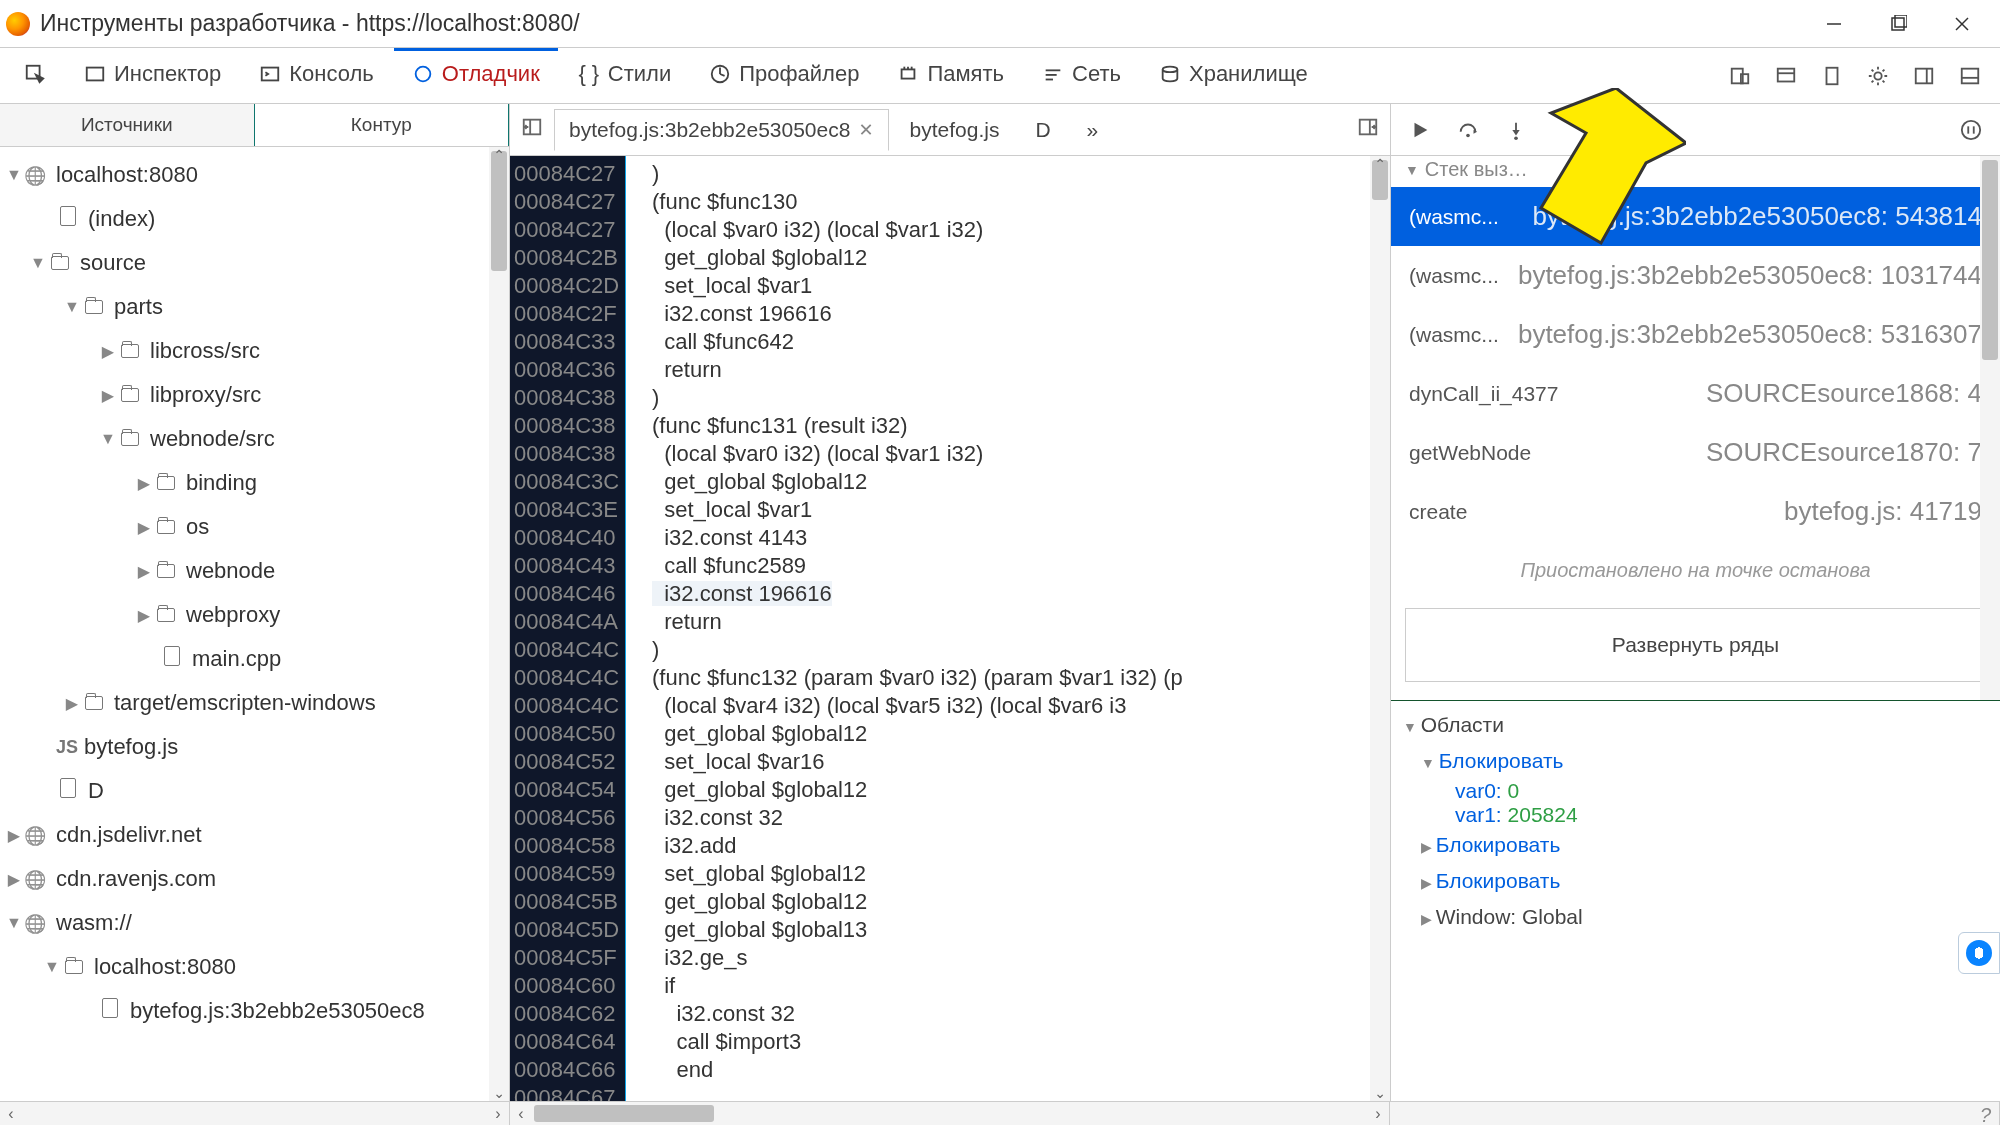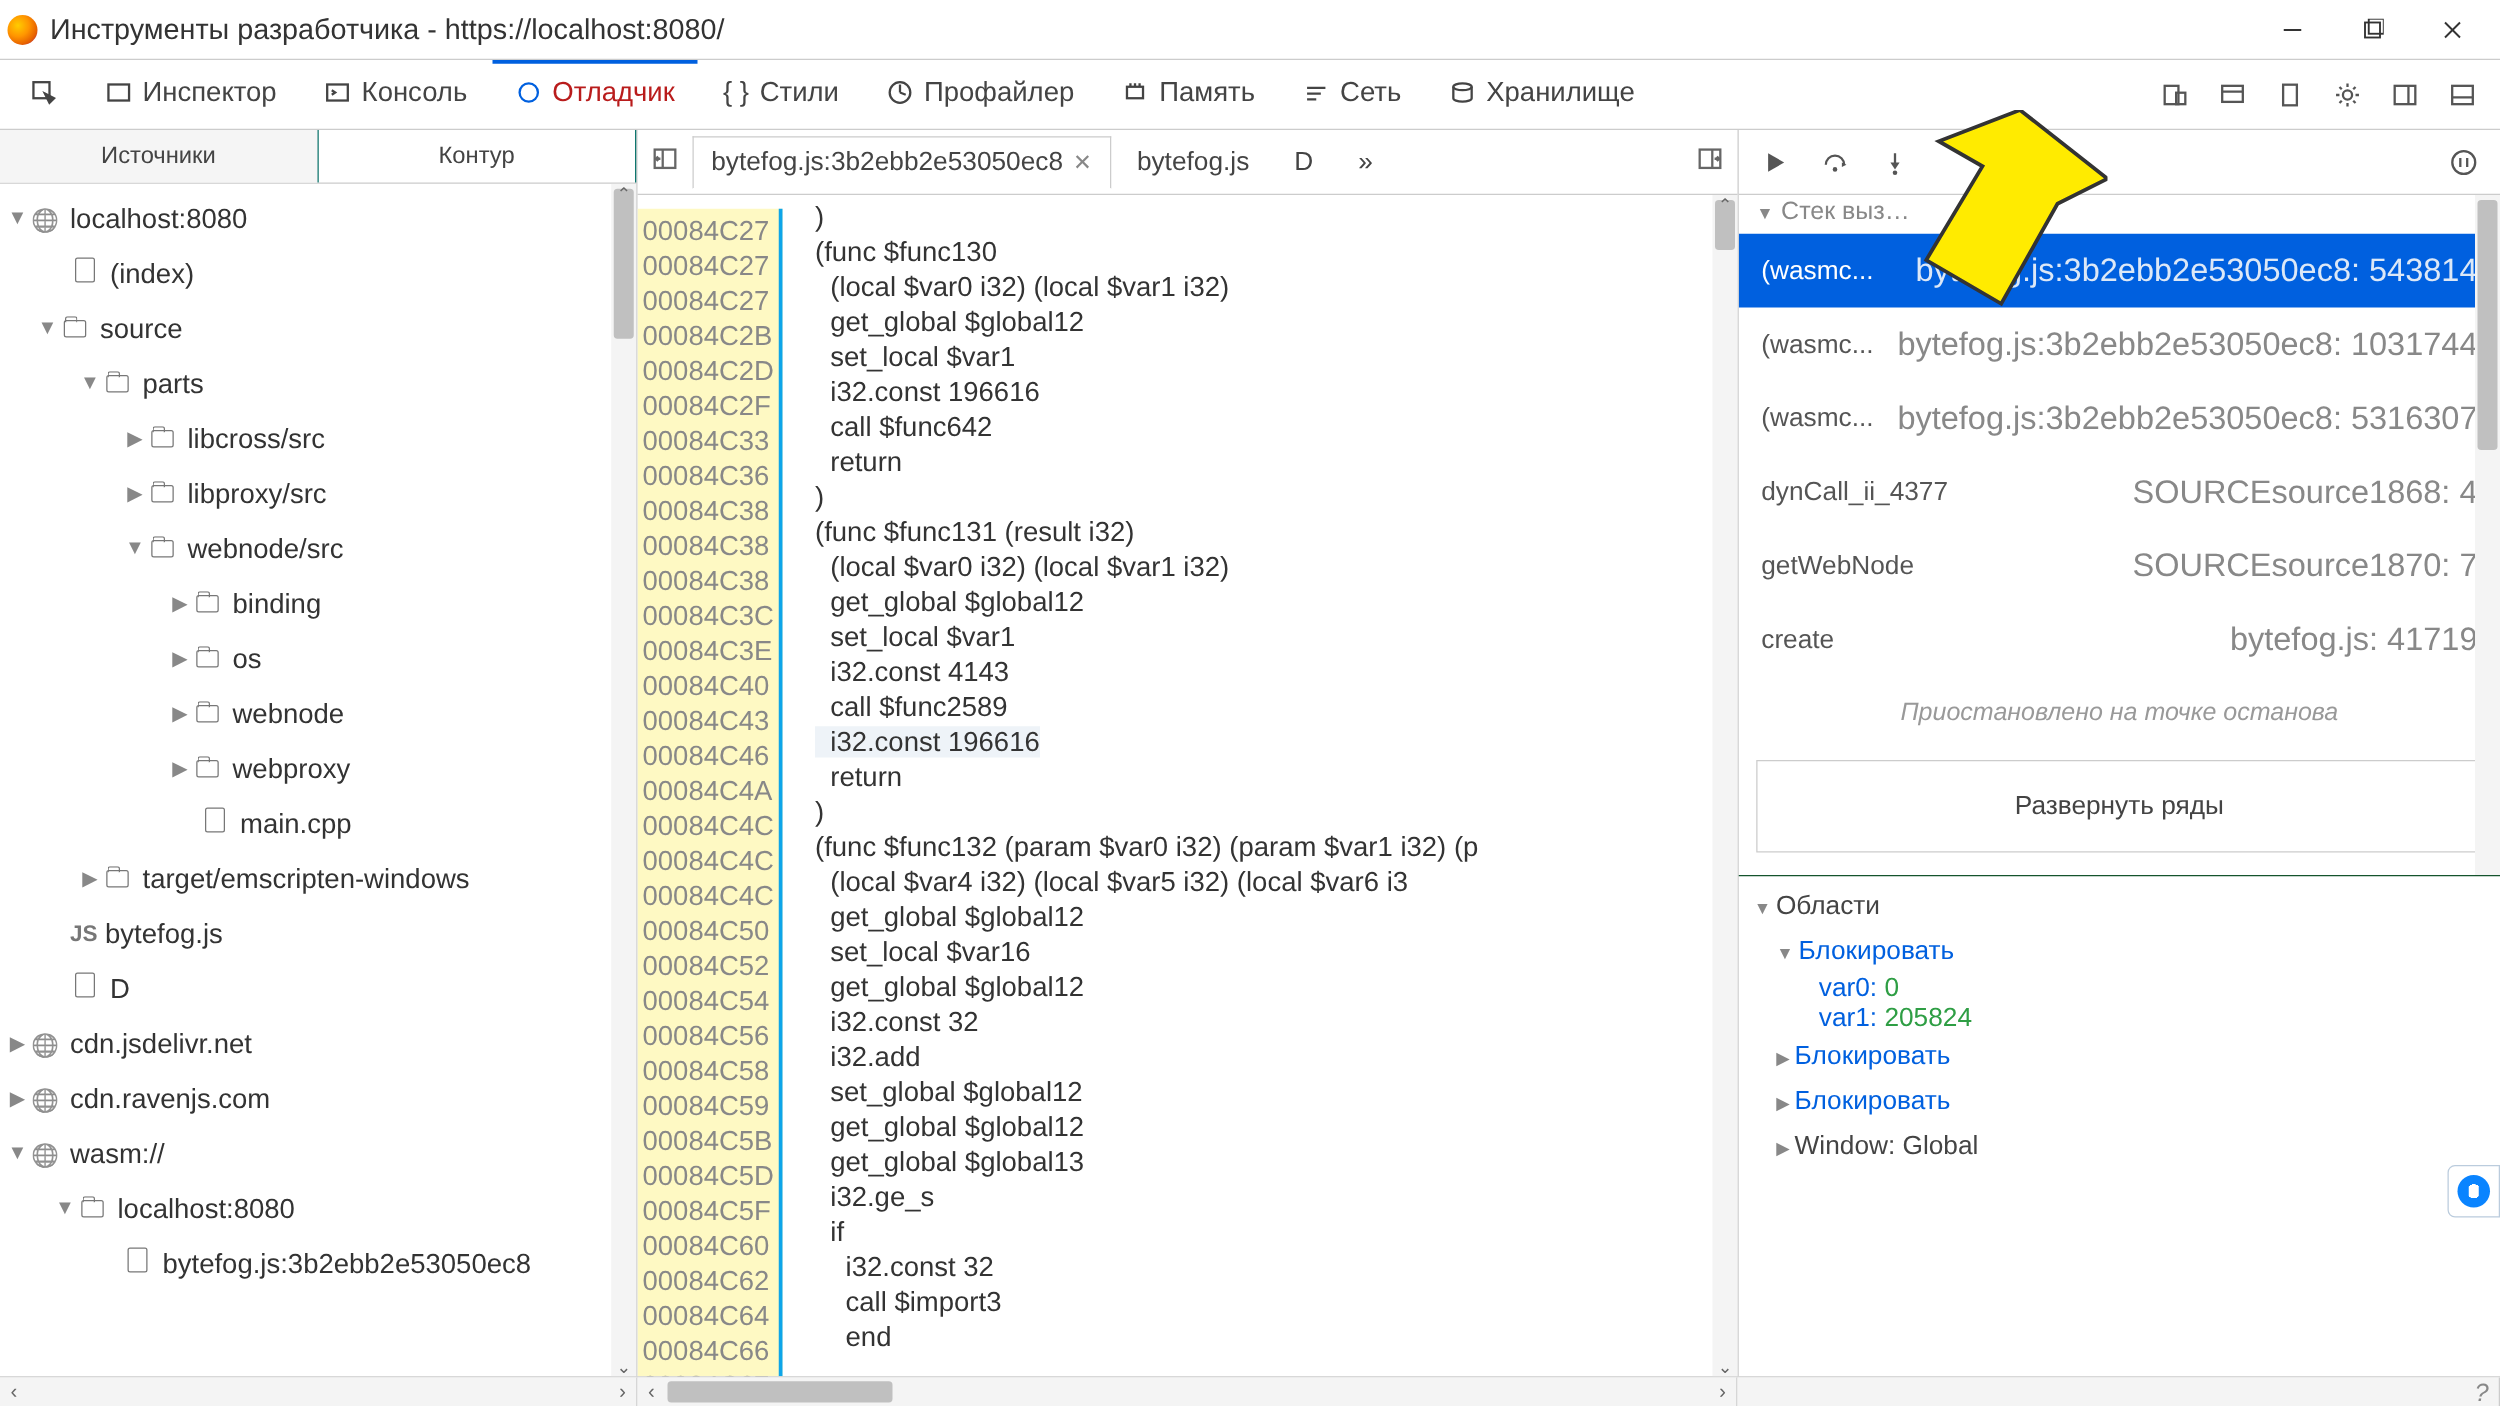--- a/index.html
+++ b/index.html
@@ -47,21 +47,21 @@
 
 
 .file-tabs { height: 52px; display: flex; align-items: center; border-bottom: 1px solid #ccc; padding: 0 6px; gap: 6px; }
 .file-tabs .ft { display: flex; align-items: center; gap: 8px; padding: 8px 14px; border: 1px solid transparent; font-size: 21px; color: #444; }
 .file-tabs .ft.active { border: 1px solid #ccc; border-bottom: 1px solid #fff; background: #fff; }
 .file-tabs .close-x { color: #888; font-size: 18px; }
 .file-tabs .nav-ic { width: 32px; text-align: center; color: #666; }
 
 
 .code { flex: 1; display: flex; font-family: "Consolas", "Courier New", monospace; font-size: 22px; position: relative; overflow: hidden; }
-.gutter { width: 116px; text-align: right; padding: 4px 10px 4px 4px; color: #888; background: #fef9c3; border-right: 3px solid #0ea5e9; margin-top: 11px; }
+.gutter { width: 116px; text-align: right; padding: 4px 10px 4px 4px; color: #888; background: #0f172a; border-right: 1px solid #0ea5e9; }
 .gutter div { height: 28px; line-height: 28px; }
 .code-body { flex: 1; padding: 4px 0 4px 26px; white-space: pre; color: #333; overflow: hidden; }
 .code-body div { height: 28px; line-height: 28px; }
 .hl { background: #eef3f8; display: inline; }
 
 
 .dbg-bar { height: 52px; display: flex; align-items: center; gap: 22px; padding: 0 16px; border-bottom: 1px solid #ccc; color: #555; }
 .dbg-bar .di { width: 26px; height: 26px; display: flex; align-items: center; justify-content: center; }
 
 

